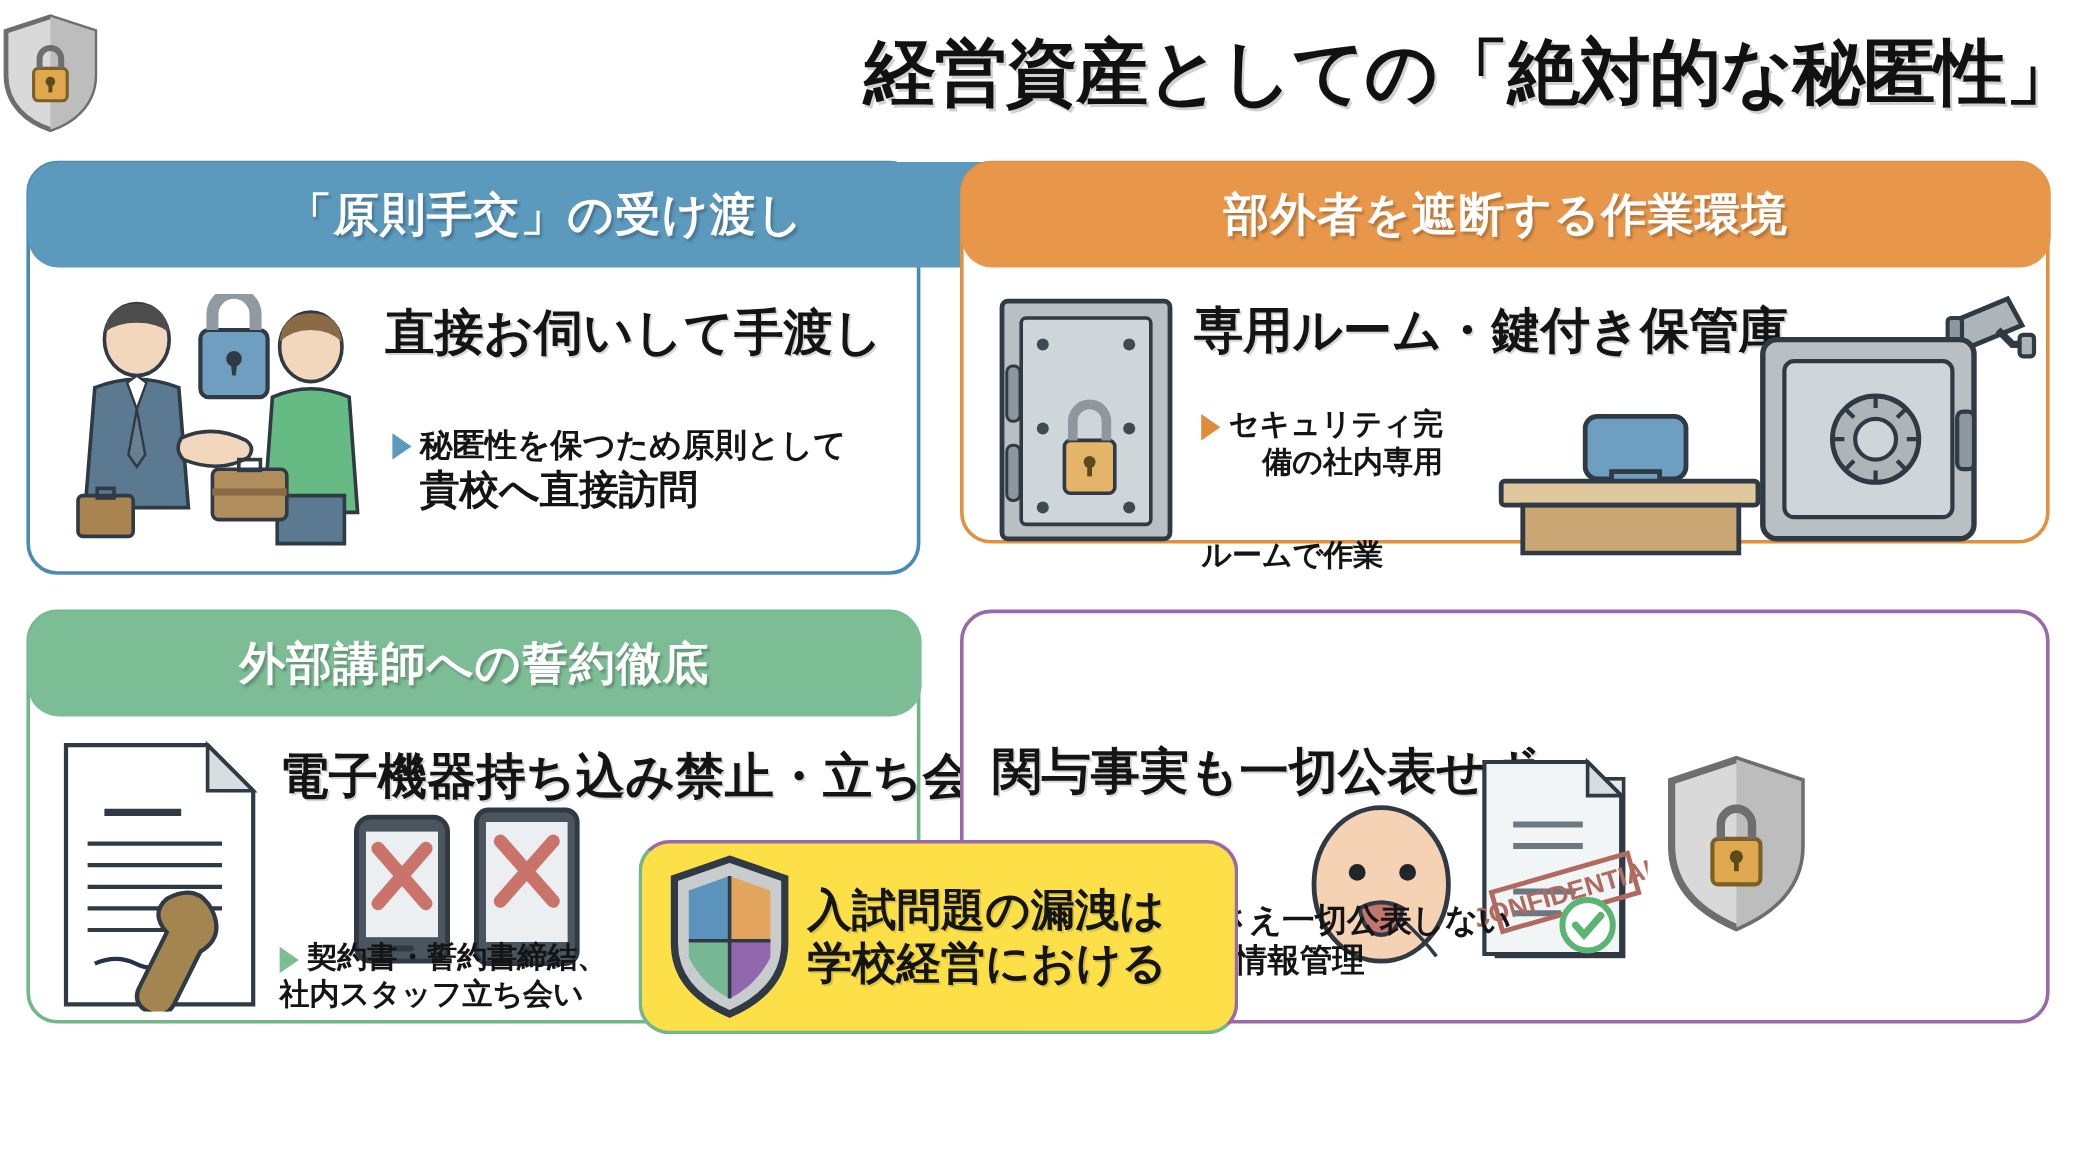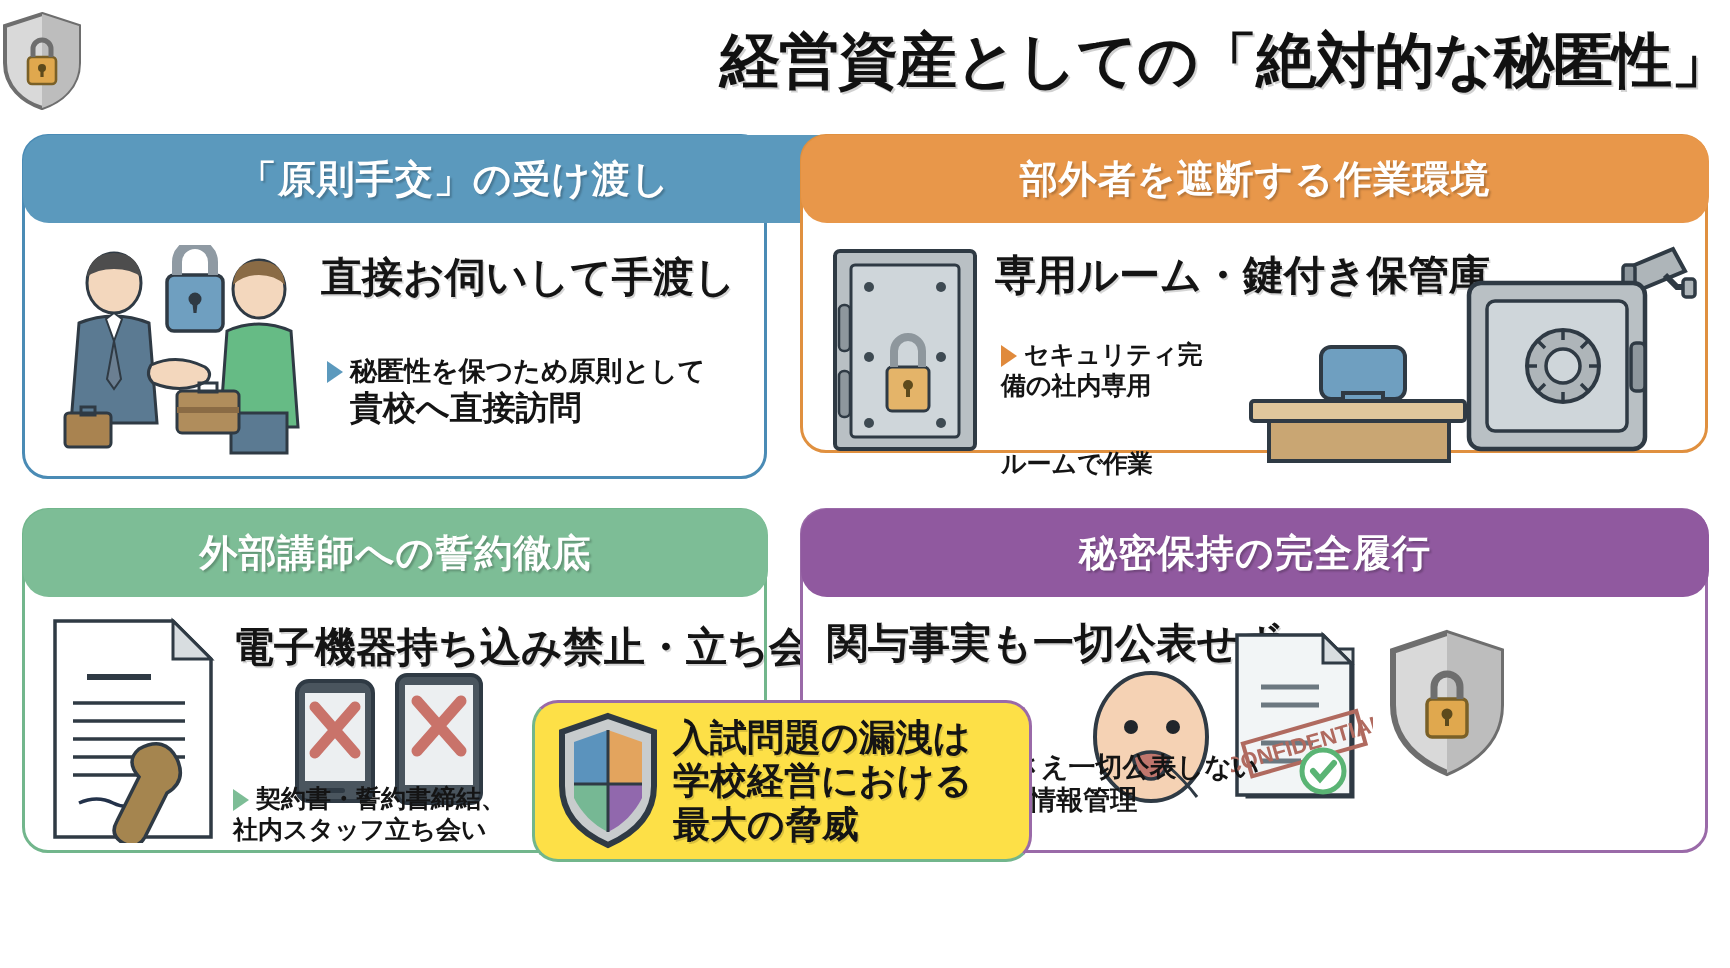--- a/index.html
+++ b/index.html
@@ -159,21 +159,21 @@
   </svg>
 
   <div class="card-body" style="top:116px;left:192px;">
     <div class="main-line">専用ルーム・鍵付き保管庫</div>
   </div>
 
   <div class="card-body bullet-row" style="top:202px;left:198px;width:250px;">
     <div class="tri" style="border-left:16px solid #e08a3c;"></div>
     <div>
       <div class="bullet-txt small">セキュリティ完</div>
-      <div class="bullet-txt small" style="margin-left:-23px;">備の社内専用</div>
+      <div class="bullet-txt small" style="margin-left:-23px;text-align:right;">備の社内専用</div>
       <div class="bullet-txt small" style="margin-left:-23px;margin-top:48px;">ルームで作業</div>
     </div>
   </div>
 
   <svg class="imgbox" style="left:440px;top:208px;width:230px;height:118px;" viewBox="0 0 230 118">
     <rect x="78" y="2" width="84" height="52" rx="10" fill="#6f9fc0" stroke="#2f3a44" stroke-width="4"></rect>
     <rect x="100" y="48" width="40" height="18" fill="#6f9fc0" stroke="#2f3a44" stroke-width="4"></rect>
     <rect x="8" y="56" width="214" height="20" rx="3" fill="#e0c79c" stroke="#2f3a44" stroke-width="4"></rect>
     <rect x="26" y="76" width="180" height="40" fill="#c9a673" stroke="#2f3a44" stroke-width="4"></rect>
   </svg>
@@ -224,23 +224,20 @@
   <div class="card-body bullet-row" style="top:272px;left:208px;width:330px;">
     <div class="tri" style="border-left:16px solid #7dbd96;"></div>
     <div>
       <div class="bullet-txt small">契約書・誓約書締結、</div>
       <div class="bullet-txt small" style="margin-left:-23px;">社内スタッフ立ち会い</div>
     </div>
   </div>
 </div>
 
 <div class="card" id="card-4">
-  <div class="card-head">
-    <span class="head-title">秘密保持の完全履行</span>
-  </div>
 
   <div class="card-body" style="top:110px;left:24px;">
     <div class="main-line">関与事実も一切公表せず</div>
   </div>
 
   <svg class="imgbox" style="left:286px;top:158px;width:128px;height:142px;" viewBox="0 0 128 142">
     <ellipse cx="62" cy="68" rx="56" ry="64" fill="#f5d2b4" stroke="#2f3a44" stroke-width="4"></ellipse>
     <circle cx="42" cy="58" r="7" fill="#21262b"></circle>
       <circle cx="84" cy="58" r="7" fill="#21262b"></circle>
     <path d="M44 88 q18-10 36 0 q-4 22-18 22 q-14 0-18-22z" fill="#c0766d" stroke="#2f3a44" stroke-width="3.5"></path>
@@ -283,15 +280,14 @@
     <path d="M51 4 L97 20 V74 C97 104 76 122 51 133 C26 122 5 104 5 74 V20 Z" fill="#c8cccd" stroke="#2f3a44" stroke-width="6"></path>
     <path d="M51 18 L85 30 V72 h-34z" fill="#e3a45e"></path>
     <path d="M51 18 L17 30 V72 h34z" fill="#5b93bd"></path>
     <path d="M17 72 h34 v48 C36 113 24 100 17 86z" fill="#76b894"></path>
     <path d="M85 72 h-34 v48 C66 113 78 100 85 86z" fill="#9168ad"></path>
     <path d="M51 18 V120 M17 72 H85" stroke="#2f3a44" stroke-width="3"></path>
   </svg>
   <div id="center-text">
     <div>入試問題の漏洩は</div>
     <div>学校経営における</div>
-    <div>最大の脅威</div>
   </div>
 </div>
 
 </body></html>

